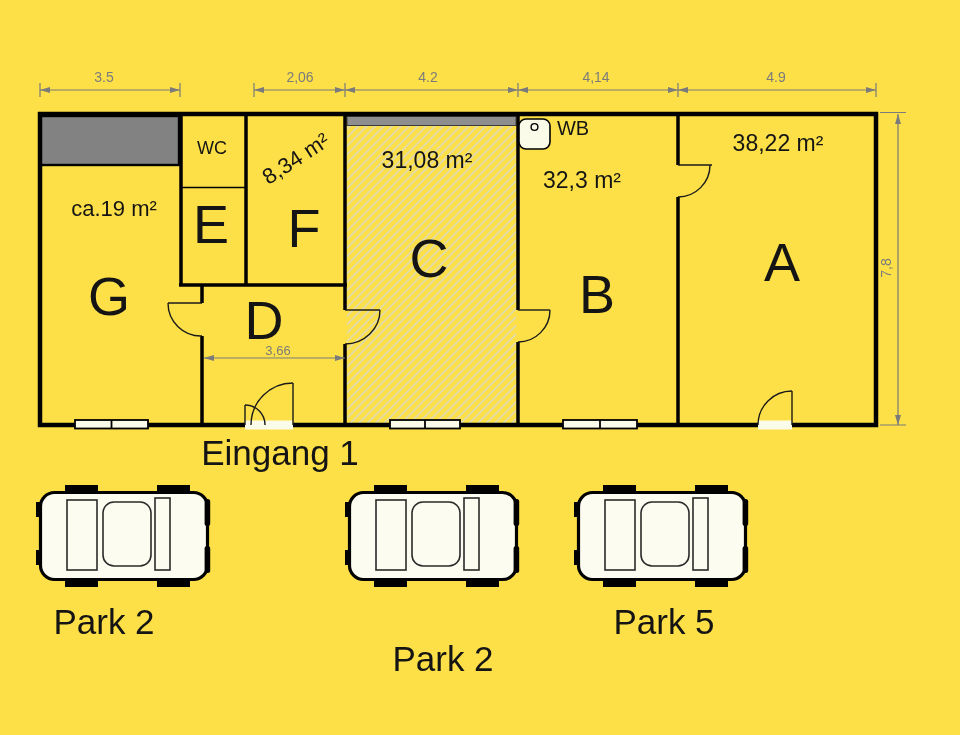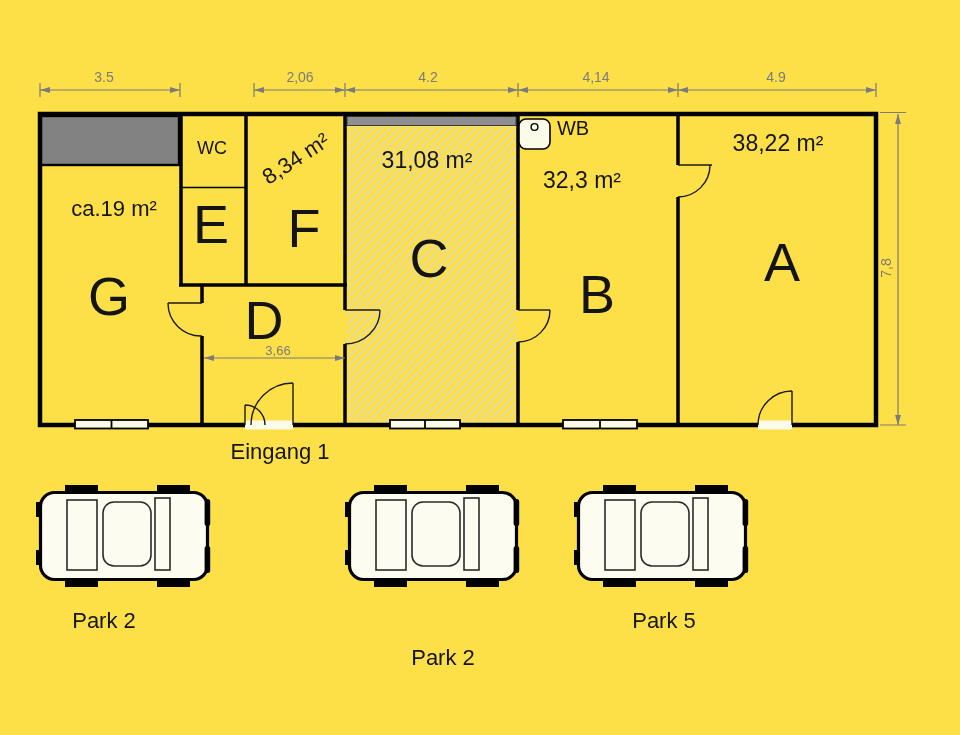--- a/index.html
+++ b/index.html
@@ -7,21 +7,21 @@
   .canvas{position:relative;width:960px;height:735px;background:#fde047;overflow:hidden;}
   .plan-svg{position:absolute;left:0;top:0;}
   .lbl{position:absolute;transform:translate(-50%,-50%);white-space:nowrap;color:#141414;line-height:1;}
   .dim{font-size:14px;color:#7b7b7b;}
   .dim-sm{font-size:13px;color:#7b7b7b;text-align:center;}
   .area{font-size:23px;}
   .area-sm{font-size:22px;}
   .big{font-size:54px;}
   .wc{font-size:18px;}
   .wb{font-size:20px;}
-  .cap{font-size:22px;}
+  .cap{font-size:35px;}
   .rot90{transform:translate(-50%,-50%) rotate(-90deg);}
   .rot33{transform:translate(-50%,-50%) rotate(-33deg);}
 </style>
 </head>
 <body>
 
 <div class="canvas">
 
   <svg class="plan-svg" width="960" height="735" viewBox="0 0 960 735">
     <defs>

